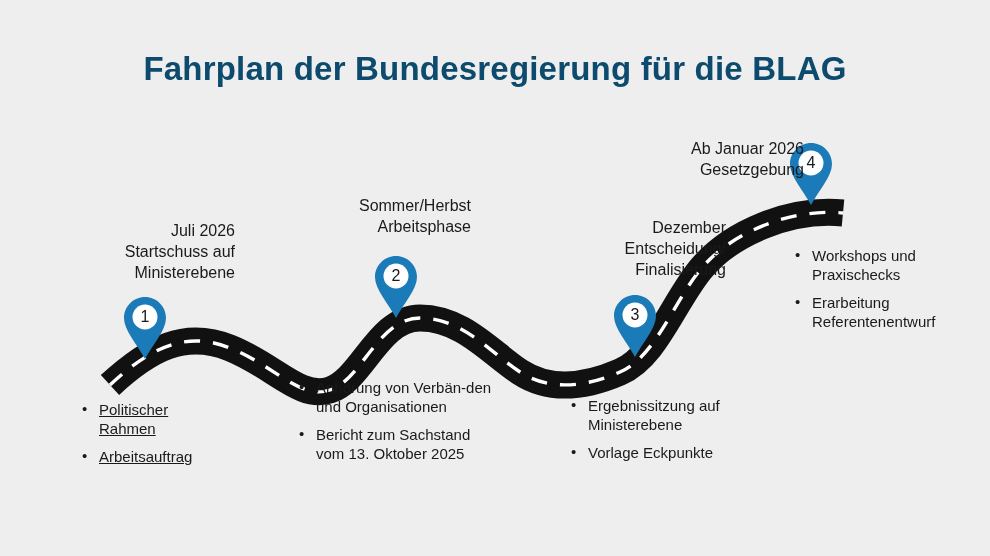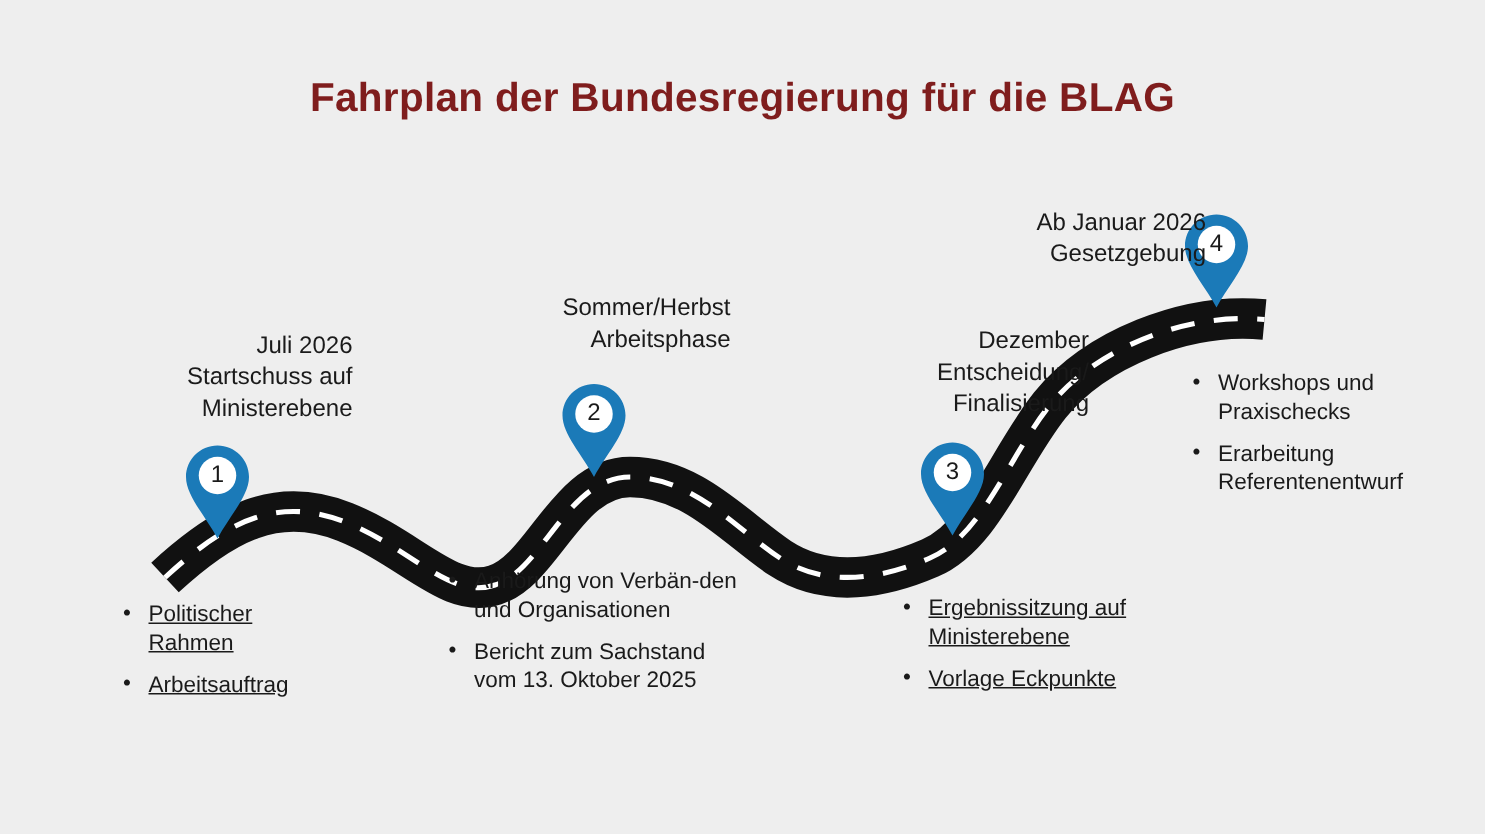--- a/index.html
+++ b/index.html
@@ -18,23 +18,23 @@
     position: relative;
     width: 990px;
     height: 556px;
   }
   #title {
     position: absolute;
     left: 0;
     top: 50px;
     width: 990px;
     text-align: center;
-    font-size: 27px;
+    font-size: 33px;
     font-weight: bold;
-    color: #7f1d1d;
+    color: #0c4a6e;
     letter-spacing: 0.2px;
   }
   #road-svg {
     position: absolute;
     left: 0;
     top: 0;
     width: 990px;
     height: 556px;
   }
   .pin {
@@ -89,27 +89,27 @@
   }
   .bullets li::before {
     content: "\2022";
     position: absolute;
     left: 0;
     top: -1px;
     font-size: 15px;
     color: #1a1a1a;
   }
   #m1-label { left: 55px;  top: 220px; width: 180px; }
-  #m2-label { left: 307px; top: 195px; width: 180px; }
+  #m2-label { left: 291px; top: 195px; width: 180px; }
   #m3-label { left: 546px; top: 217px; width: 180px; }
   #m4-label { left: 624px; top: 138px; width: 180px; }
 
   #m1-bullets { left: 82px;  top: 400px; width: 170px; text-decoration: underline; }
   #m2-bullets { left: 299px; top: 378px; width: 230px; }
-  #m3-bullets { left: 602px; top: 396px; width: 220px; text-decoration: underline; }
+  #m3-bullets { left: 571px; top: 396px; width: 220px; }
   #m4-bullets { left: 795px; top: 246px; width: 215px; }
 
   #pin1 { left: 123px; top: 296px; }
   #pin2 { left: 374px; top: 255px; }
   #pin3 { left: 613px; top: 294px; }
   #pin4 { left: 789px; top: 142px; }
 </style>
 </head>
 <body>
 

